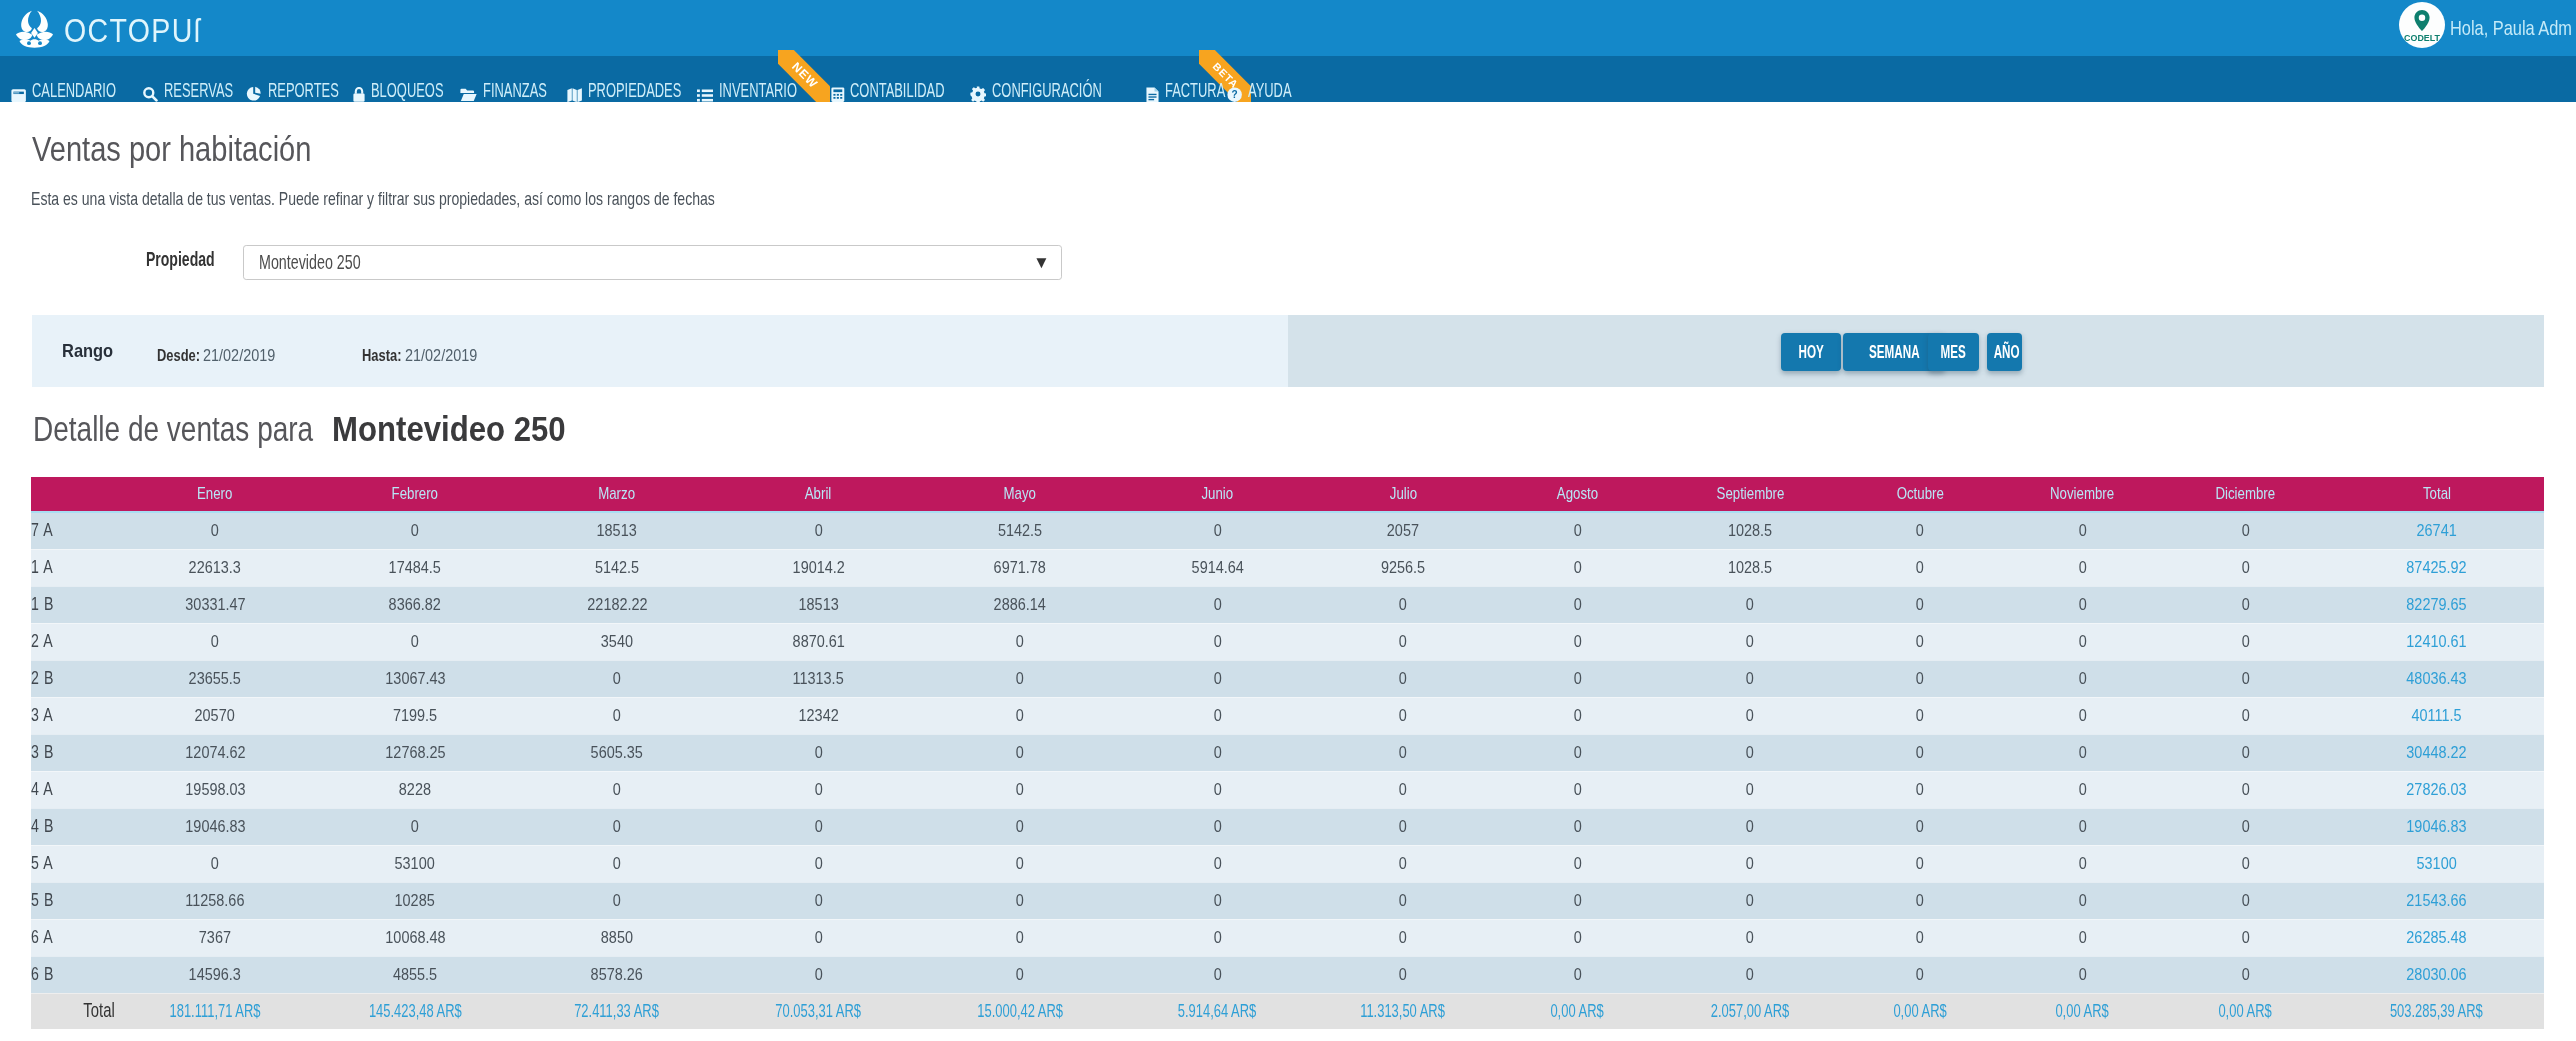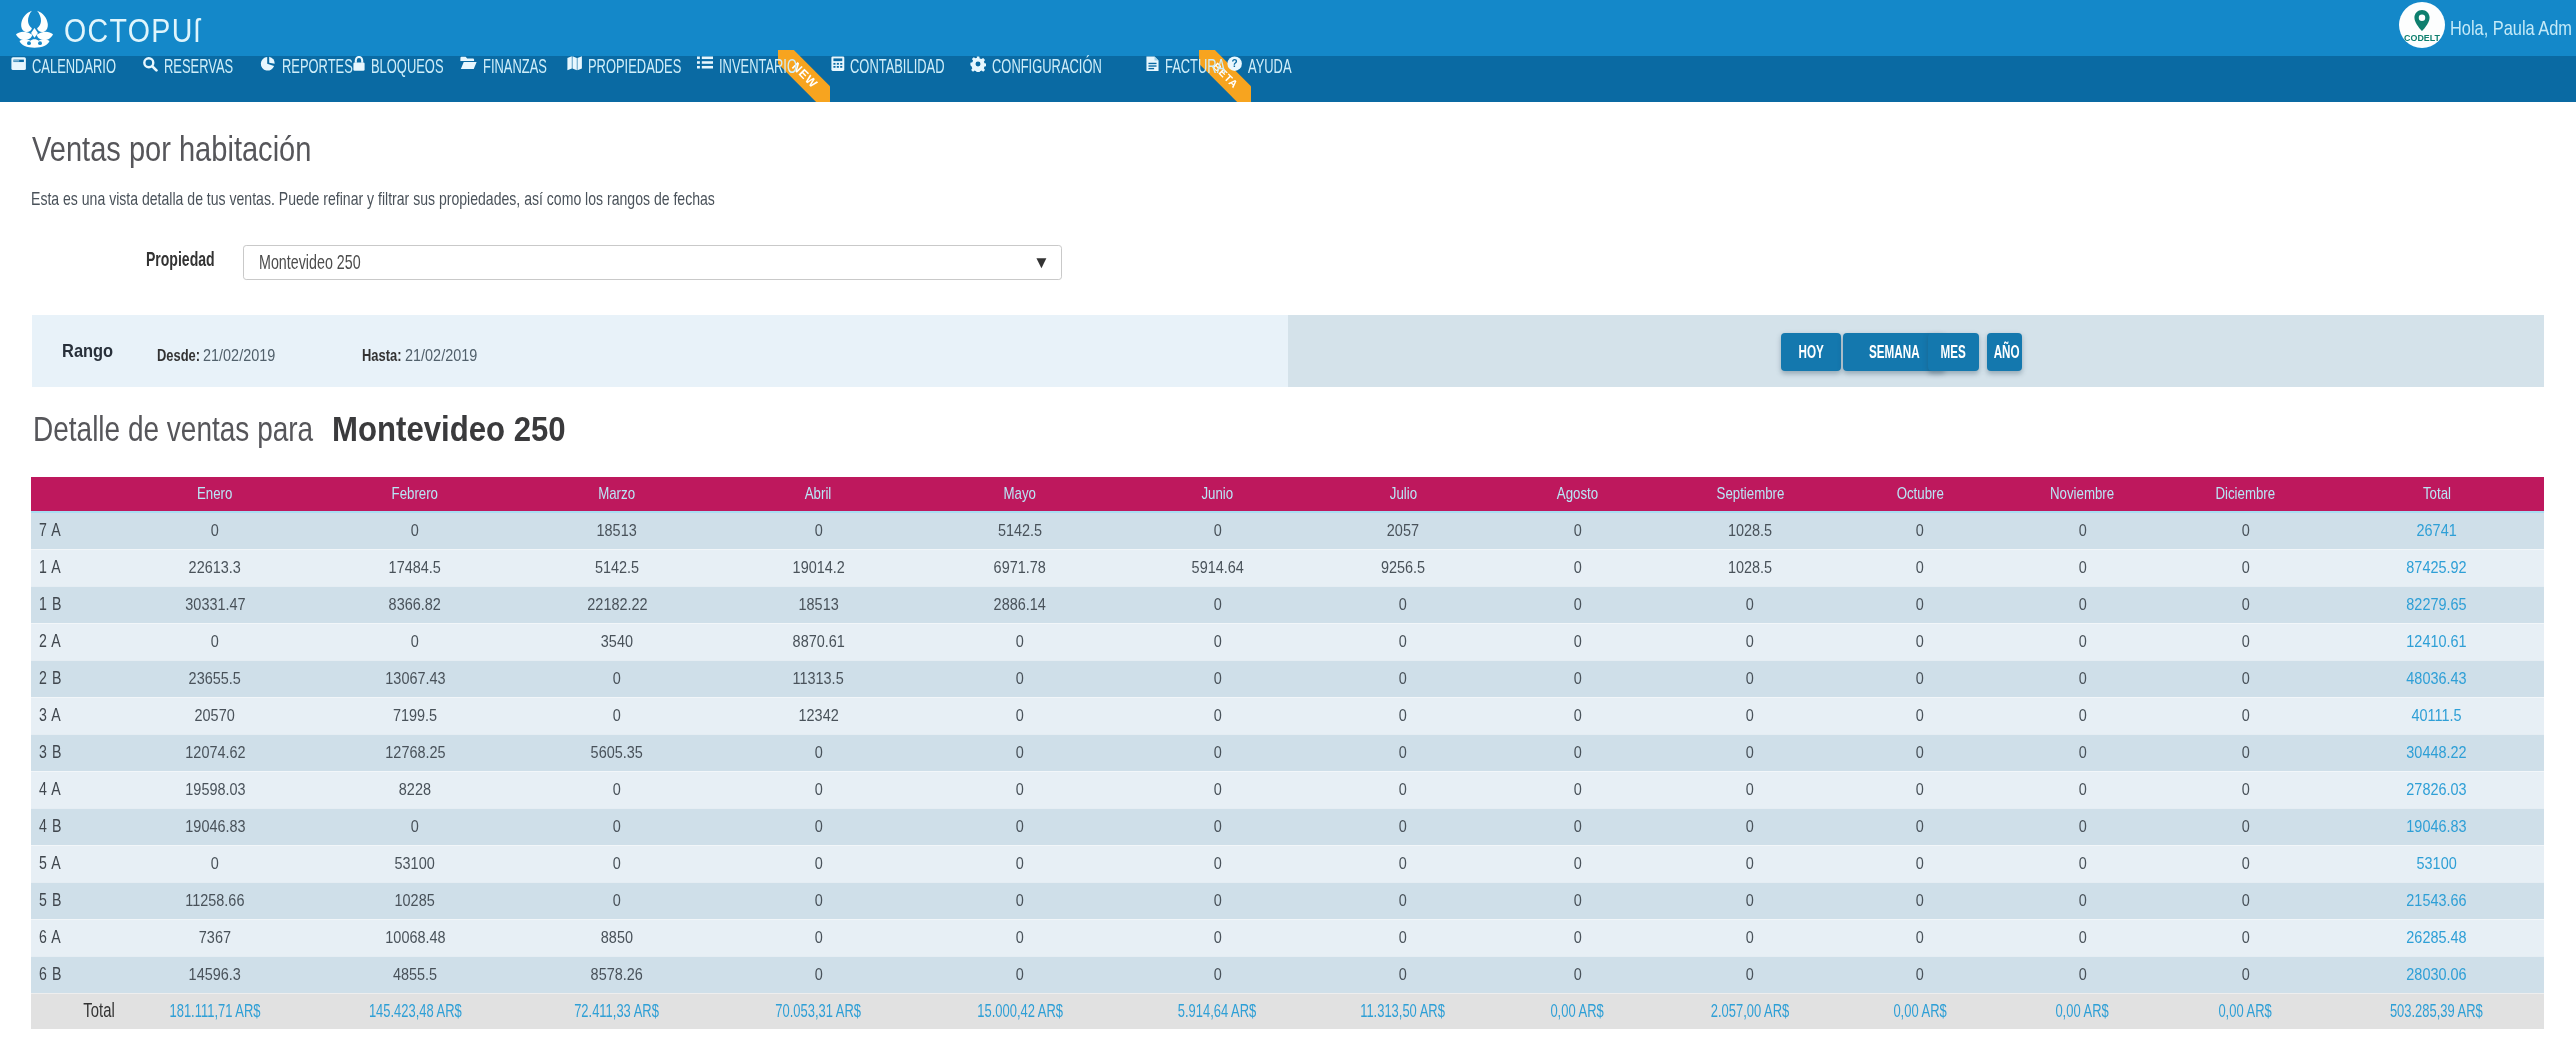--- a/index.html
+++ b/index.html
@@ -5,21 +5,21 @@
 html,body { width:2576px; height:1042px; background:#fff; font-family:"Liberation Sans", sans-serif; overflow:hidden; }
 body { position:relative; }
 .topbar { position:absolute; left:0; top:0; width:2576px; height:56px; background:#1488c9; }
 .logoicon { position:absolute; left:15.3px; top:4.8px; }
 .logotext { position:absolute; left:64px; top:10.5px; font-size:34px; color:#e0f5fc; letter-spacing:1.6px;
   transform:scaleX(.84); transform-origin:0 0; font-weight:normal; }
 .avatar { position:absolute; left:2399px; top:1.6px; width:46px; height:46px; border-radius:50%; background:#fdfefe; overflow:hidden; }
 .hola { position:absolute; left:2450px; top:0; height:56px; line-height:56px; font-size:21px; color:#c4eaf8;
   transform:scaleX(.78); transform-origin:0 50%; white-space:nowrap; }
 .navbar { position:absolute; left:0; top:56px; width:2576px; height:46px; background:#0a6aa3; }
-.ni { position:absolute; top:0; height:46px; display:flex; align-items:flex-start; z-index:2; }
+.ni { position:absolute; top:0; height:46px; display:flex; align-items:flex-end; z-index:2; }
 .nic { display:inline-flex; align-items:center; margin-right:5.6px; }
 .nt { font-size:19.3px; color:#cfeef9; transform:scaleX(.67); transform-origin:0 50%; white-space:nowrap; }
 .rib { position:absolute; top:-6.4px; width:52px; height:52px; overflow:hidden; }
 .rib span { position:absolute; left:-14.5px; top:15.3px; width:81px; height:21px; background:#f7a41f; color:#fff;
   font-size:12px; font-weight:bold; letter-spacing:0.8px; text-align:center; line-height:20px;
   transform:rotate(45deg); }
 h1 { position:absolute; left:32px; top:129px; font-size:35px; font-weight:normal; color:#56565a;
   transform:scaleX(.83); transform-origin:0 0; white-space:nowrap; }
 .subtitle { position:absolute; left:31px; top:188px; font-size:18.5px; color:#4a525a;
   transform:scaleX(.76); transform-origin:0 0; white-space:nowrap; }
@@ -47,21 +47,21 @@
 h2 .b { display:inline-block; font-weight:bold; color:#3a3a3c; transform:scaleX(.89); transform-origin:0 0; margin-left:-61px; }
 table { position:absolute; left:31px; top:477px; width:2512px; border-collapse:collapse; table-layout:fixed; }
 th { height:35px; background:#be185d; font-weight:normal; text-align:center; }
 .hs { display:inline-block; font-size:17px; color:#b9e6f6; transform:scaleX(.78); transform-origin:50% 50%; white-space:nowrap; }
 td { height:37px; text-align:center; }
 tbody tr td { border-top:1.6px solid rgba(255,255,255,.45); }
 tbody tr:first-child td { border-top:2.4px solid #a9ddf2; }
 tr.rd td { background:#cfdfe9; }
 tr.rl td { background:#e7eff5; }
 .cs { display:inline-block; font-size:17px; color:#49525a; transform:scaleX(.85); transform-origin:50% 50%; white-space:nowrap; }
-td.lab { text-align:left; padding-left:8px; }
+td.lab { text-align:left; }
 .ls { display:inline-block; font-size:17.7px; color:#40474e; transform:scaleX(.8); transform-origin:0 50%; letter-spacing:0.8px; }
 td.tv .cs { color:#2e9fd6; }
 tr.trw td { background:#e1e1e1; height:36px; }
 td.tlab { text-align:right; padding-right:1.6px; }
 .tls { display:inline-block; font-size:19.3px; color:#333; transform:scaleX(.77); transform-origin:100% 50%; }
 .ts { display:inline-block; font-size:18.5px; color:#2e9fd6; transform:scaleX(.7); transform-origin:50% 50%; white-space:nowrap; }
 </style></head>
 <body>
 <div class="topbar">
   <svg class="logoicon" width="39" height="43" viewBox="0 0 48 53">
@@ -100,21 +100,21 @@
     </div>
 <div class="ni" style="left:142px">
       <span class="nic">
         <svg width="16" height="16" viewBox="0 0 20 20">
           <circle cx="8.5" cy="8.5" r="5.6" fill="none" stroke="#e8f7fe" stroke-width="3"></circle>
           <line x1="13" y1="13" x2="18" y2="18" stroke="#e8f7fe" stroke-width="3.4" stroke-linecap="round"></line>
         </svg>
       </span>
       <span class="nt">RESERVAS</span>
     </div>
-<div class="ni" style="left:260px">
+<div class="ni" style="left:246px">
       <span class="nic">
         <svg width="16" height="16" viewBox="0 0 20 20">
           <path d="M9 1.2 A 8.5 8.5 0 1 0 17.6 12.4 L 9 9.6 Z" fill="#e8f7fe"></path>
           <path d="M11.5 0.8 A 8.5 8.5 0 0 1 18.4 9.8 L 11.5 8.4 Z" fill="#e8f7fe"></path>
         </svg>
       </span>
       <span class="nt">REPORTES</span>
     </div>
 <div class="ni" style="left:353px">
       <span class="nic">

